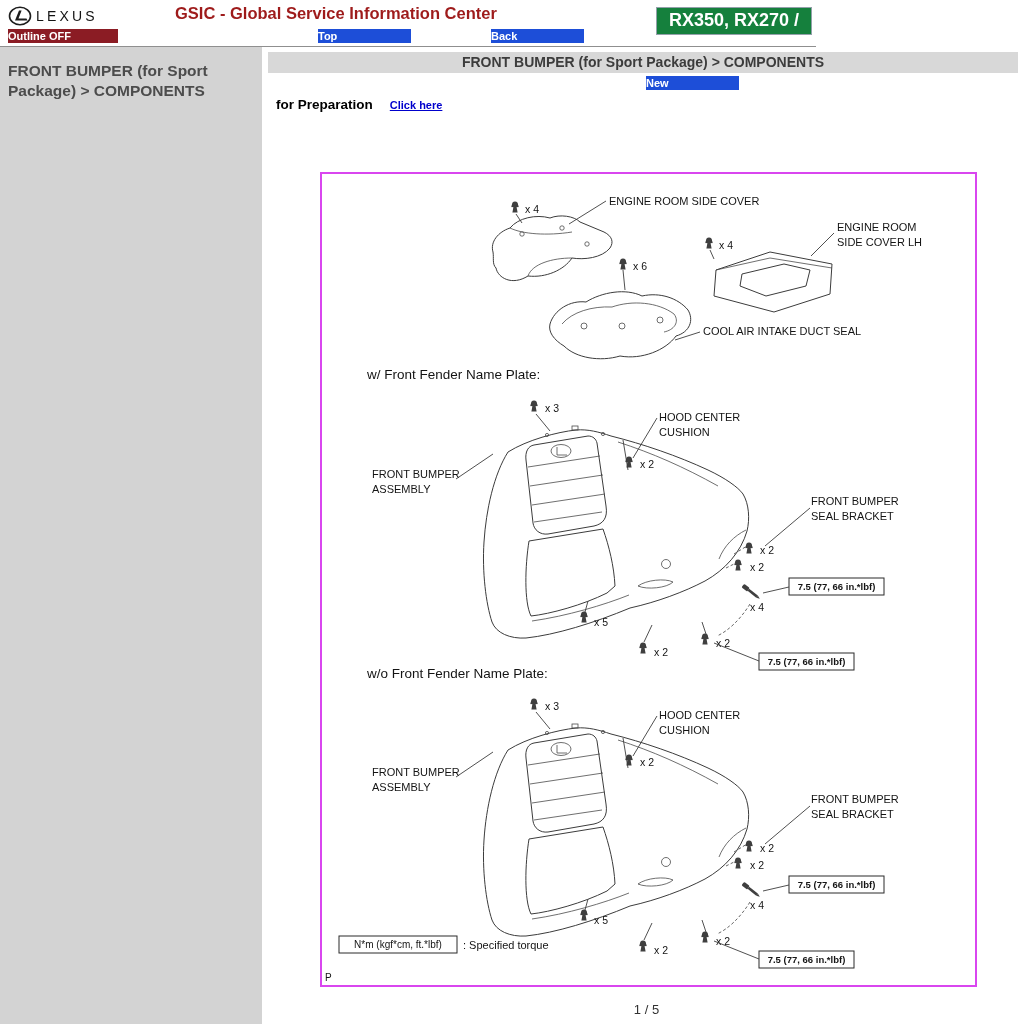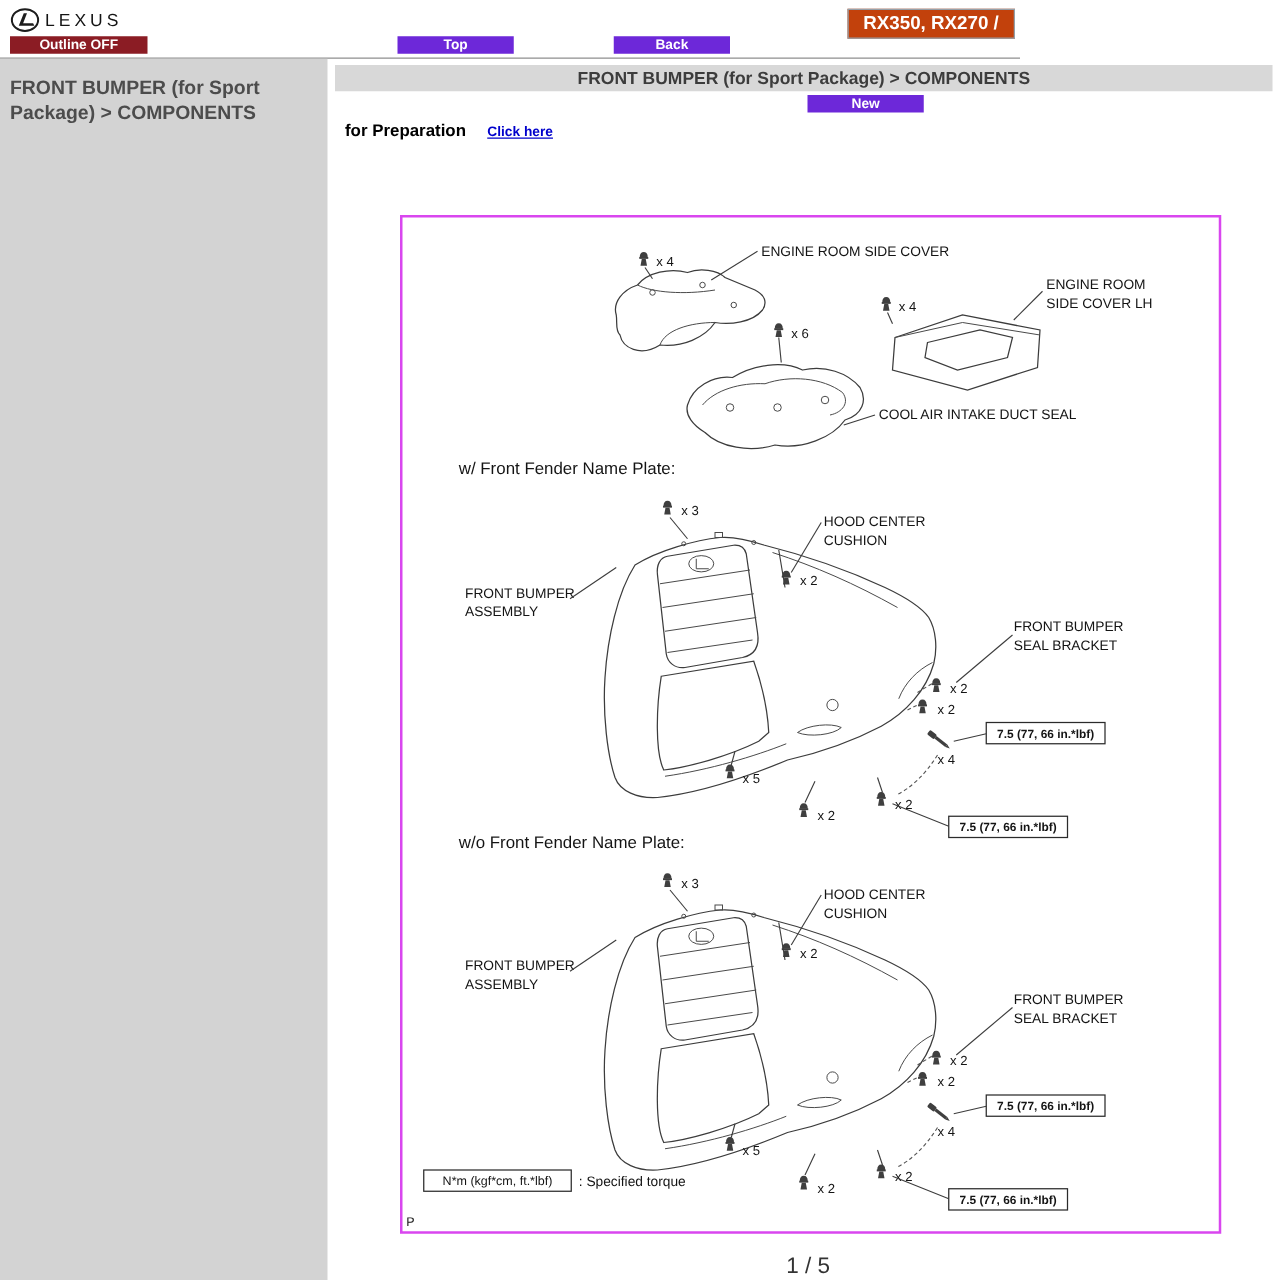--- a/index.html
+++ b/index.html
@@ -3,43 +3,43 @@
 <meta charset="utf-8">
 <style>
   html,body{margin:0;padding:0;background:#fff;}
   body{width:1024px;height:1024px;position:relative;overflow:hidden;
        font-family:"Liberation Sans",sans-serif;color:#111;}
 
   
   .header{position:absolute;left:0;top:0;width:816px;height:46px;background:#fff;border-bottom:1px solid #8f8f8f;}
   .brand{position:absolute;left:8px;top:3px;}
   .hdr-title{position:absolute;left:175px;top:4px;font-size:16.5px;font-weight:bold;color:#9e1b1b;}
-  .hdr-badge{position:absolute;right:4px;top:7px;background:#c2410c;color:#fff;font-size:15px;font-weight:bold;
+  .hdr-badge{position:absolute;right:4px;top:7px;background:#15803d;color:#fff;font-size:18px;font-weight:bold;
              padding:2px 12px 3px 12px;border:1px solid #93a0aa;}
-  .btn{position:absolute;top:29px;height:14px;line-height:14px;text-align:center;color:#fff;
+  .btn{position:absolute;top:29px;height:14px;line-height:14px;color:#fff;
        font-size:11px;font-weight:bold;cursor:pointer;}
   .btn-outline{left:8px;width:110px;background:#8b1c24;}
-  .btn-teal{width:93px;background:#6d28d9;}
+  .btn-teal{width:93px;background:#1d4ed8;}
   .btn-top{left:318px;} .btn-back{left:491px;} .btn-new{left:646px;margin-top:47px;}
 
   
   .sidebar{position:absolute;left:0;top:47px;width:262px;height:977px;background:#d3d3d3;box-sizing:border-box;
            padding:14px 8px 0 8px;}
   .sidebar-title{font-size:15.5px;font-weight:bold;color:#4c4c4c;line-height:1.32;}
 
   
   .main-titlebar{position:absolute;left:268px;top:52px;width:750px;height:21px;line-height:21px;background:#d8d8d8;
                  text-align:center;font-size:14px;font-weight:bold;color:#3c3c3c;}
   .prep{position:absolute;left:276px;top:97px;font-size:13.5px;font-weight:bold;color:#000;}
   .prep a{font-size:11px;color:#0000cc;text-decoration:underline;font-weight:bold;margin-left:17px;cursor:pointer;}
 
   .diagram-box{position:absolute;left:320px;top:172px;width:653px;height:811px;border:2px solid #d946ef;background:#fff;}
   .diagram-box svg{display:block;width:100%;height:100%;}
 
-  .page-num{position:absolute;left:320px;top:1002px;width:653px;text-align:center;font-size:18px;color:#333;}
+  .page-num{position:absolute;left:320px;top:1002px;width:653px;text-align:center;font-size:13px;color:#333;}
 
   
   svg text{font-family:"Liberation Sans",sans-serif;fill:#141414;}
   .lbl{font-size:11px;}
   .cnt{font-size:10.5px;}
   .hd{font-size:13.5px;}
   .tq{font-size:9.5px;font-weight:bold;}
   .lg{font-size:10px;}
   .lgd{font-size:11px;}
   .pm{font-size:10px;}
@@ -55,20 +55,21 @@
 <div class="header">
   <div class="brand">
     <svg width="110" height="26" viewBox="0 0 110 26">
       <g>
         <ellipse cx="12" cy="13" rx="10.5" ry="8.7" fill="none" stroke="#1d1d1d" stroke-width="1.6"></ellipse>
         <path d="M11,7.5 L7,17.5 L19.5,17.5 L18.5,15.5 L10.5,15.5 L13.6,7.5 Z" fill="#1d1d1d"></path>
       </g>
       <text x="28" y="18" font-size="14" letter-spacing="3.2" fill="#1d1d1d">LEXUS</text>
     </svg>
   </div>
+  <div class="hdr-title">GSIC - Global Service Information Center</div>
   <div class="hdr-badge">RX350, RX270 /</div>
   <div class="btn btn-outline">Outline OFF</div>
   <div class="btn btn-teal btn-top">Top</div>
   <div class="btn btn-teal btn-back">Back</div>
   <div class="btn btn-teal btn-new">New</div>
 </div>
 
 <div class="sidebar">
   <div class="sidebar-title">FRONT BUMPER (for Sport Package) &gt; COMPONENTS</div>
 </div>

